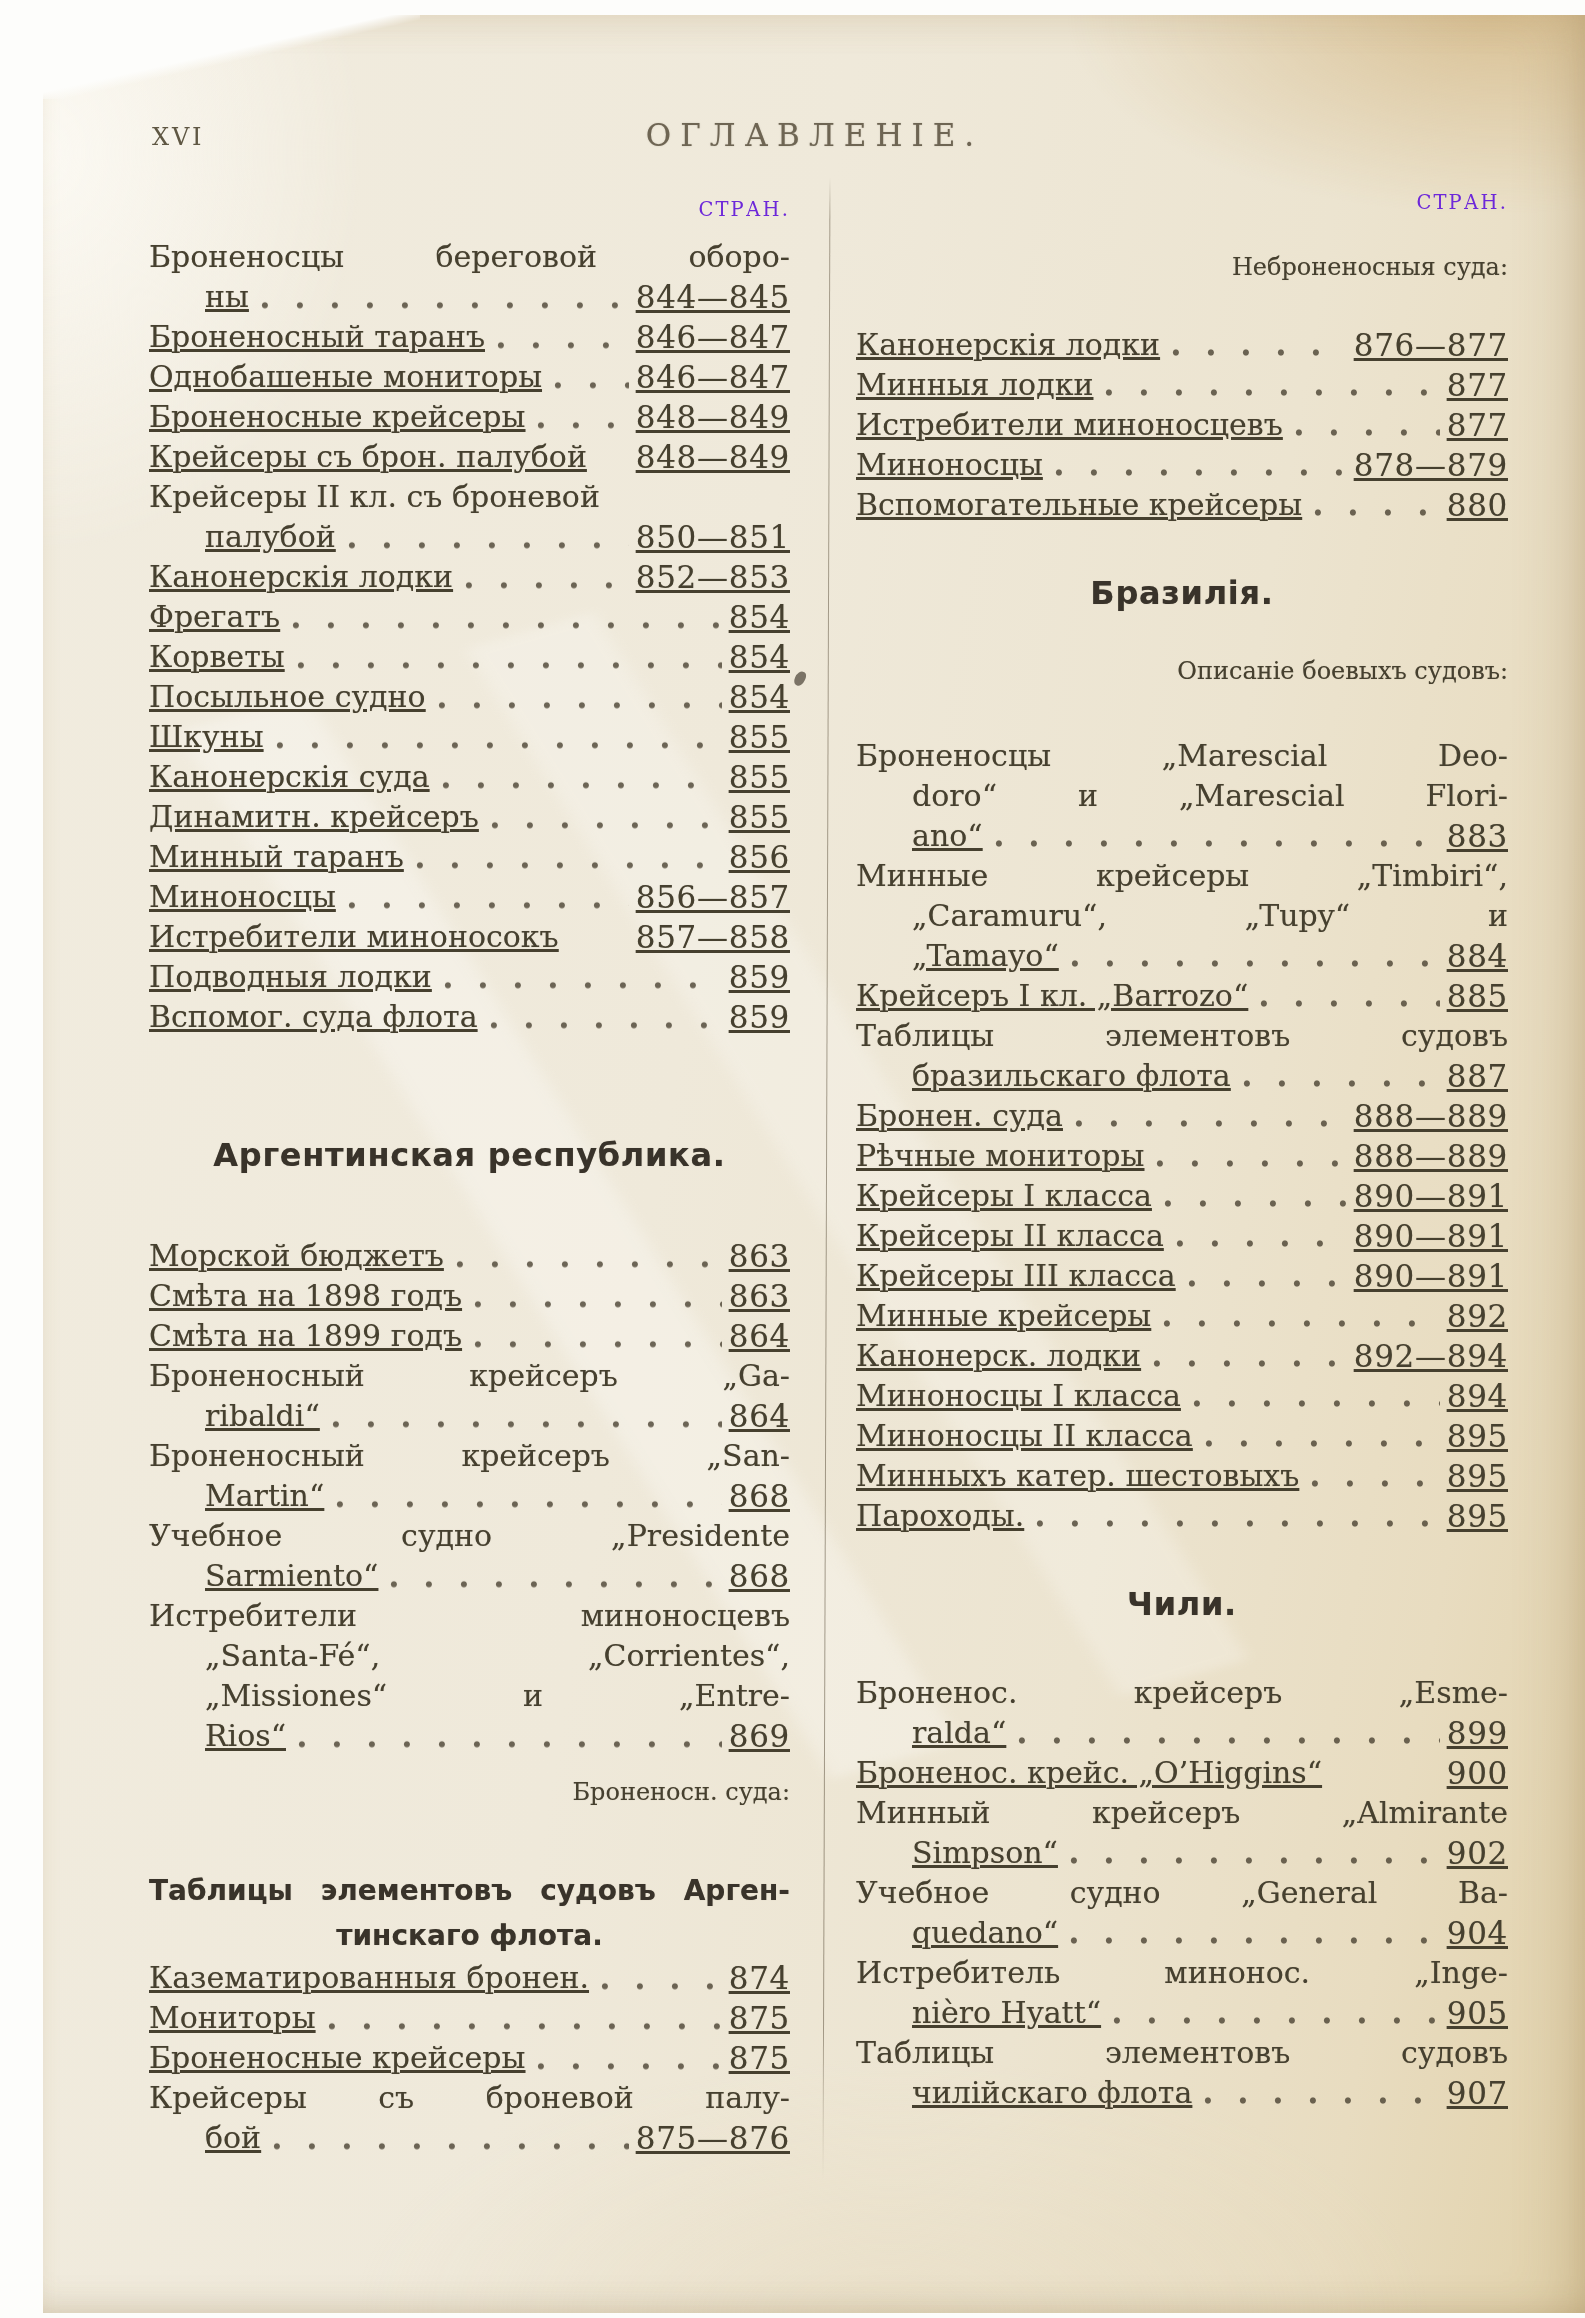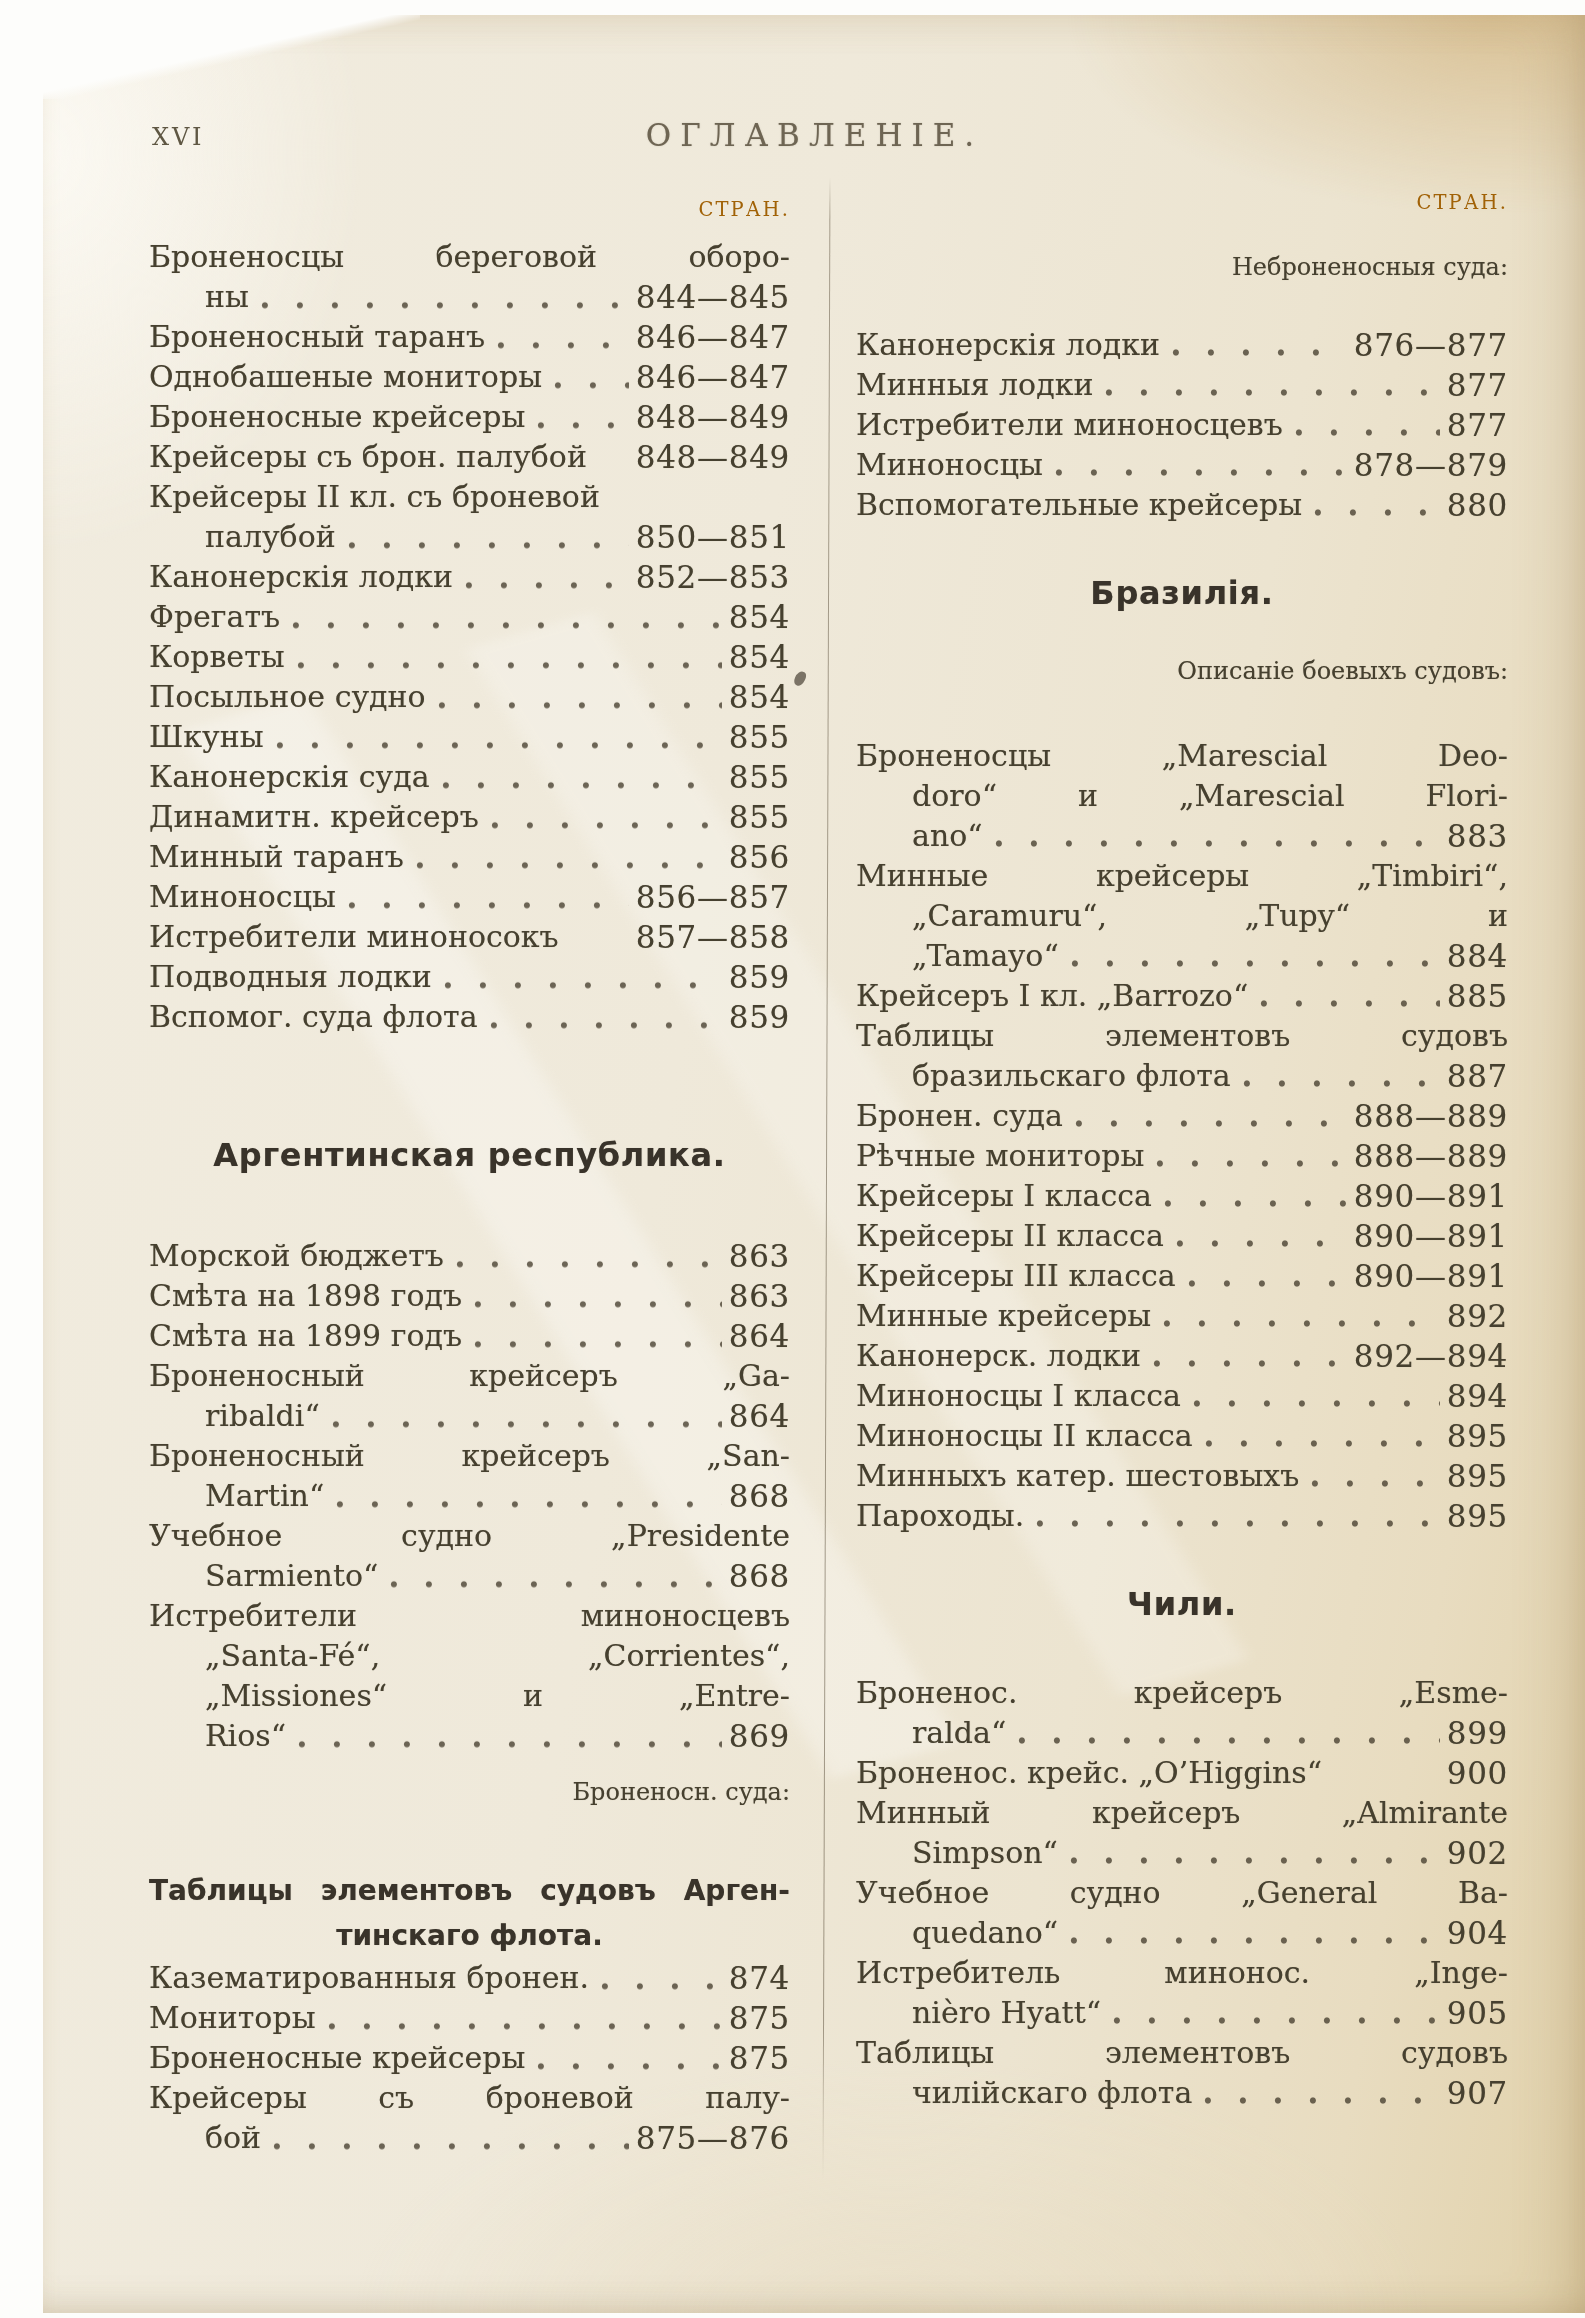--- a/index.html
+++ b/index.html
@@ -32,37 +32,37 @@
     filter:blur(4.9px);
     opacity:.55;
     pointer-events:none;
   }
   .fleck{position:absolute;left:795px;top:671px;width:9.8px;height:15.4px;background:rgba(60,52,40,.65);border-radius:60% 40% 55% 45%;transform:rotate(24deg);}
 
   .folio{position:absolute;left:152px;top:123px;font:24px "DejaVu Serif","Liberation Serif",serif;color:#5f5743;letter-spacing:2.8px;}
   .doc-title{position:absolute;left:43px;right:0;top:117px;text-align:center;
     font:31px "DejaVu Serif","Liberation Serif",serif;color:#6e6553;letter-spacing:9px;
     text-shadow:0 0 1.4px rgba(110,101,83,.35);}
-  .stran{position:absolute;font:19.5px "DejaVu Serif","Liberation Serif",serif;color:#a16207;letter-spacing:2.1px;text-align:right;}
+  .stran{position:absolute;font:19.5px "DejaVu Serif","Liberation Serif",serif;color:#6d28d9;letter-spacing:2.1px;text-align:right;}
   .stran-left{left:149px;width:641px;top:198px;}
   .stran-right{left:856px;width:652px;top:191px;}
 
   .divider{position:absolute;left:826px;top:177px;width:1.4px;height:2003px;
     background:linear-gradient(to bottom, rgba(90,78,58,0), rgba(90,78,58,.5) 42px, rgba(90,78,58,.55) 1843px, rgba(90,78,58,0));
     transform:rotate(.2deg);}
 
   .col{position:absolute;font:30px/40px "DejaVu Serif","Liberation Serif",serif;color:#46402f;
     text-shadow:0 0 0.7px rgba(70,62,48,.4);}
   .col-left{left:149px;top:237px;width:641px;}
   .col-right{left:856px;top:237px;width:652px;}
 
   .tline{min-height:40px;}
   .tline.ind{padding-left:56px;}
   .j{text-align:justify;text-align-last:justify;}
-  .lastline{display:flex;align-items:flex-end;}
+  .lastline{display:flex;align-items:flex-end;text-decoration:underline;}
   .lab{white-space:nowrap;}
   .dots{flex:1;height:12.6px;margin:0 7px 5.6px 11px;align-self:flex-end;
     background:radial-gradient(circle at 4.9px 6.3px, rgba(74,66,50,.8) 2.5px, rgba(74,66,50,0) 3.5px) 0 0/35px 12.6px repeat-x;}
   .dots.nodots{background:none;margin:0 2.8px;}
   .pg{white-space:nowrap;font-size:31px;letter-spacing:0.7px;}
 
   .block-country{font:700 32px/40px "DejaVu Sans","Liberation Sans",sans-serif;text-align:center;color:#39332a;letter-spacing:0.7px;}
   .block-subhead{font-size:24px;line-height:39px;text-align:right;}
   .block-tables-head{font:700 28px/45px "DejaVu Sans","Liberation Sans",sans-serif;color:#39332a;}
   .block-tables-head .l1{text-align:justify;text-align-last:justify;}

